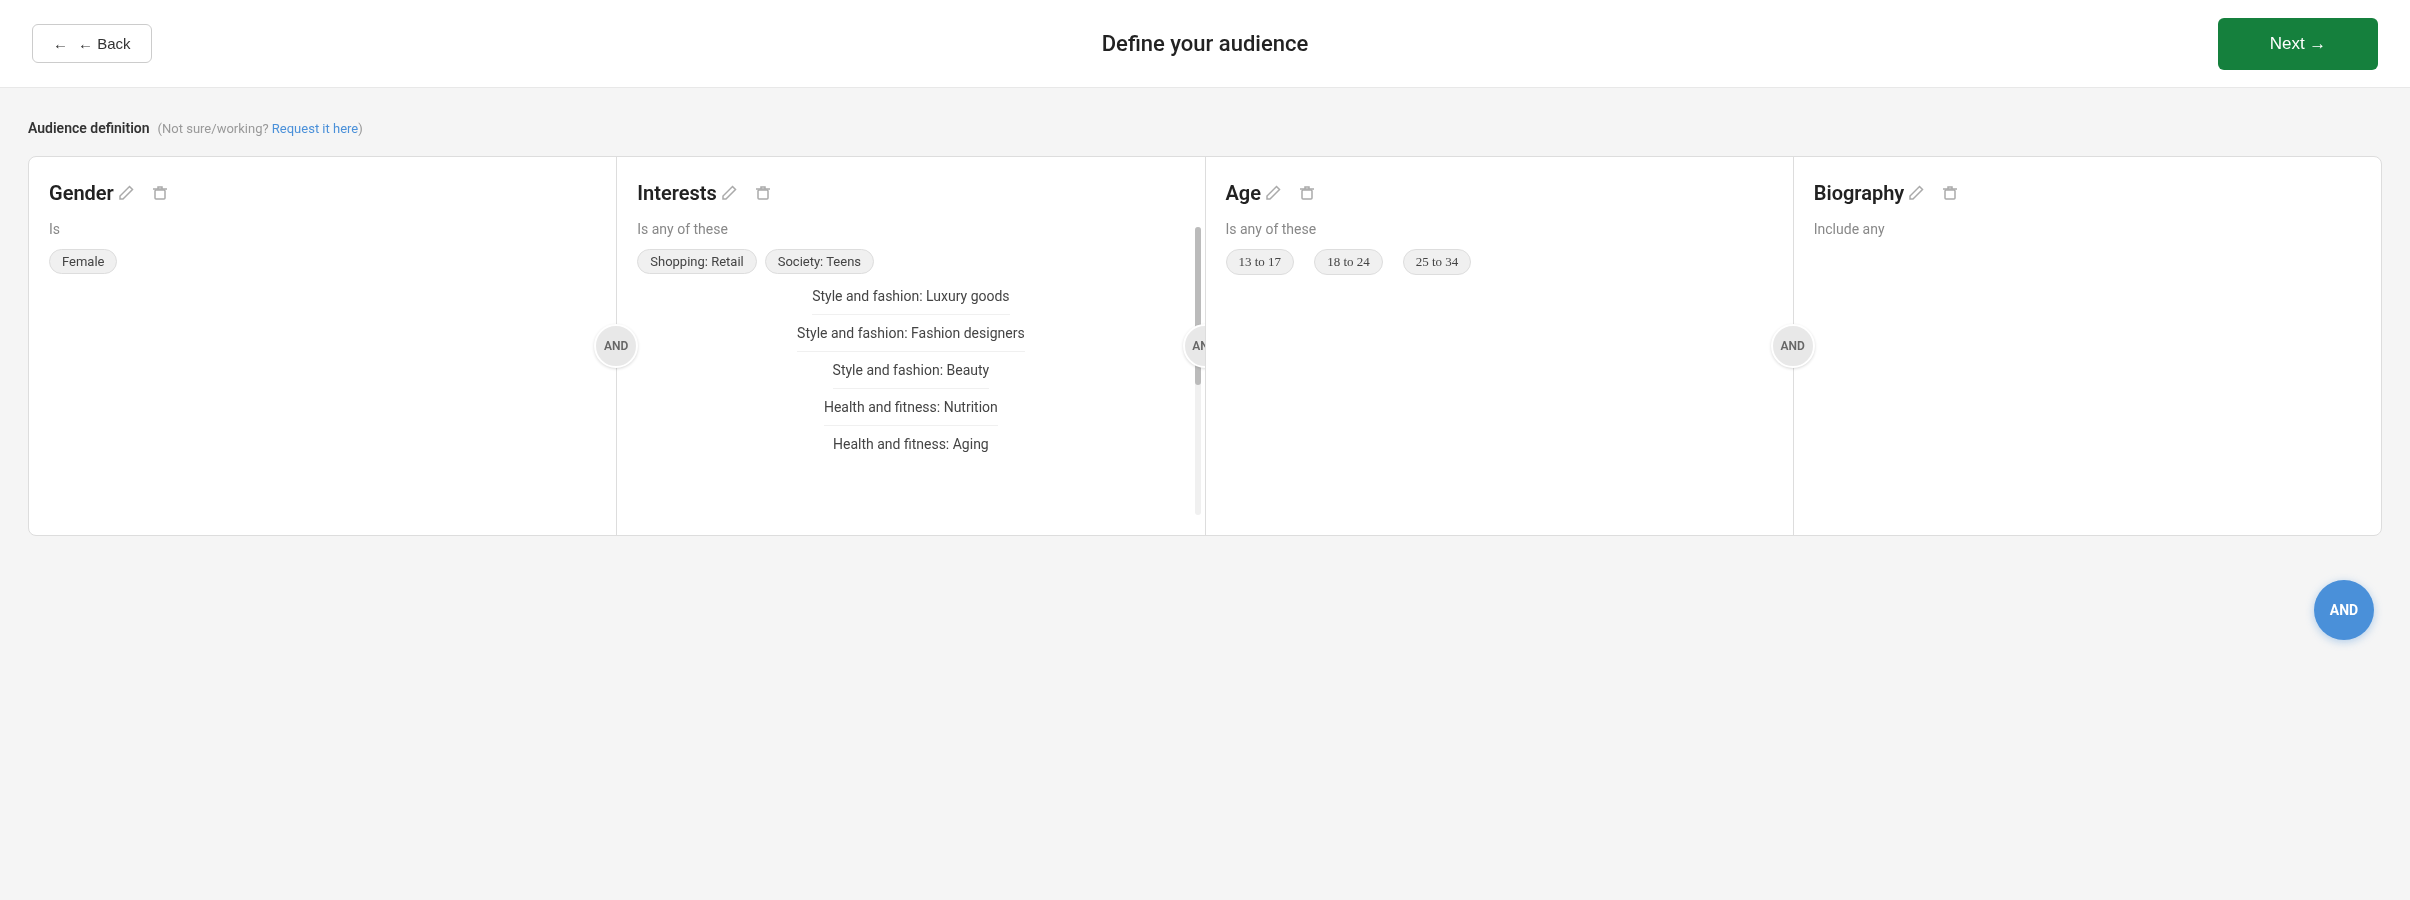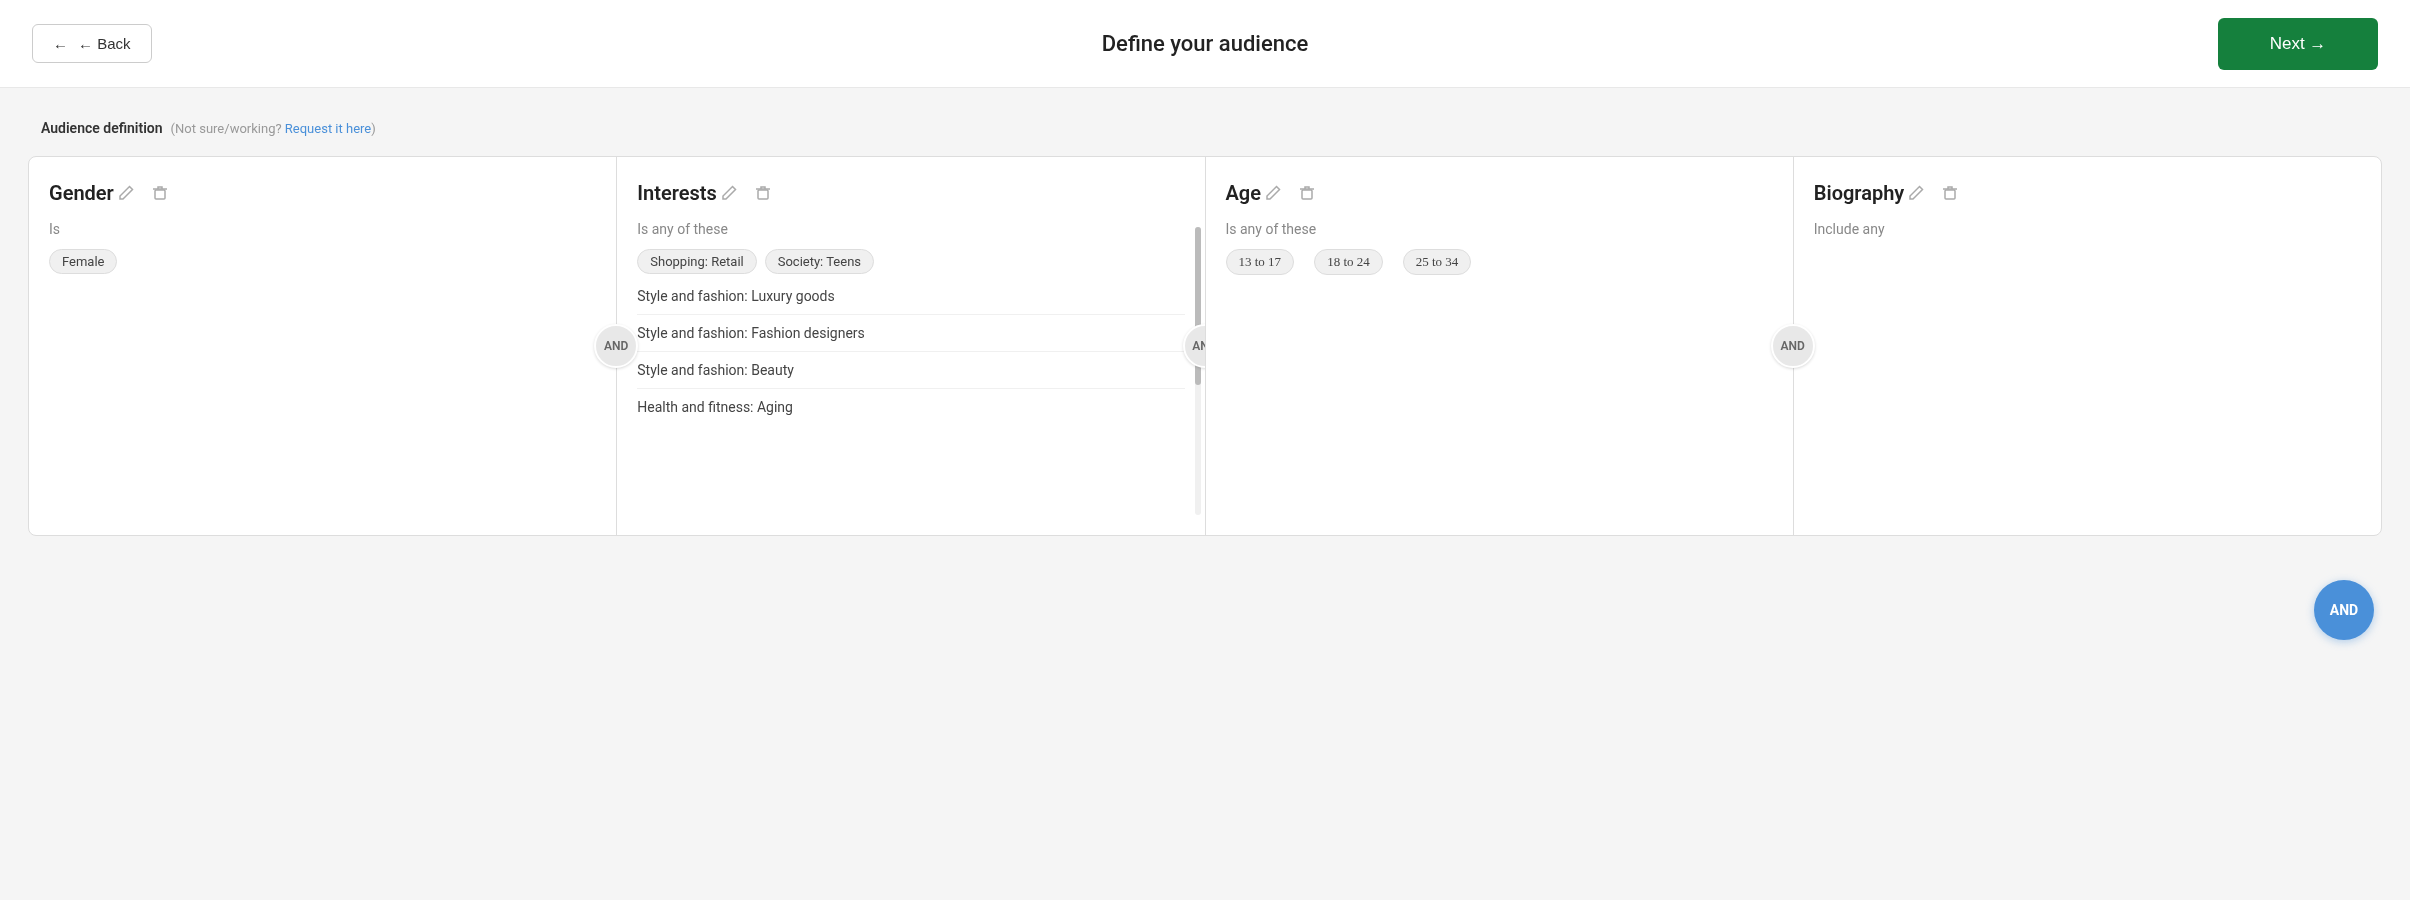--- a/index.html
+++ b/index.html
@@ -63,21 +63,20 @@
       padding: 32px 28px;
     }
 
     .audience-label {
       display: flex;
       align-items: center;
       gap: 8px;
       margin-bottom: 20px;
       font-size: 14px;
       color: #555;
-      margin-left: 13px;
     }
     .audience-label-title {
       font-weight: 600;
       color: #333;
       font-size: 14px;
     }
     .audience-label-sub {
       color: #999;
       font-size: 13px;
     }
@@ -313,24 +312,25 @@
           </button>
         </div>
       </div>
       <div class="card-sub">Is any of these</div>
 
       <div style="display:flex; flex-wrap:wrap; gap:8px; margin-bottom:0;">
         <span class="tag">Shopping: Retail</span>
         <span class="tag">Society: Teens</span>
       </div>
 
-      <div class="item-list" style="margin-top:4px;">
+      <div class="item-list" style="margin-top:4px;align-items:center;">
         <div class="item-list-item">Style and fashion: Luxury goods</div>
         <div class="item-list-item">Style and fashion: Fashion designers</div>
         <div class="item-list-item">Style and fashion: Beauty</div>
+        <div class="item-list-item">Health and fitness: Nutrition</div>
         <div class="item-list-item">Health and fitness: Aging</div>
       </div>
 
       <div class="scrollbar-track">
         <div class="scrollbar-thumb"></div>
       </div>
 
       <div class="and-badge">
         <span>AND</span>
       </div>

